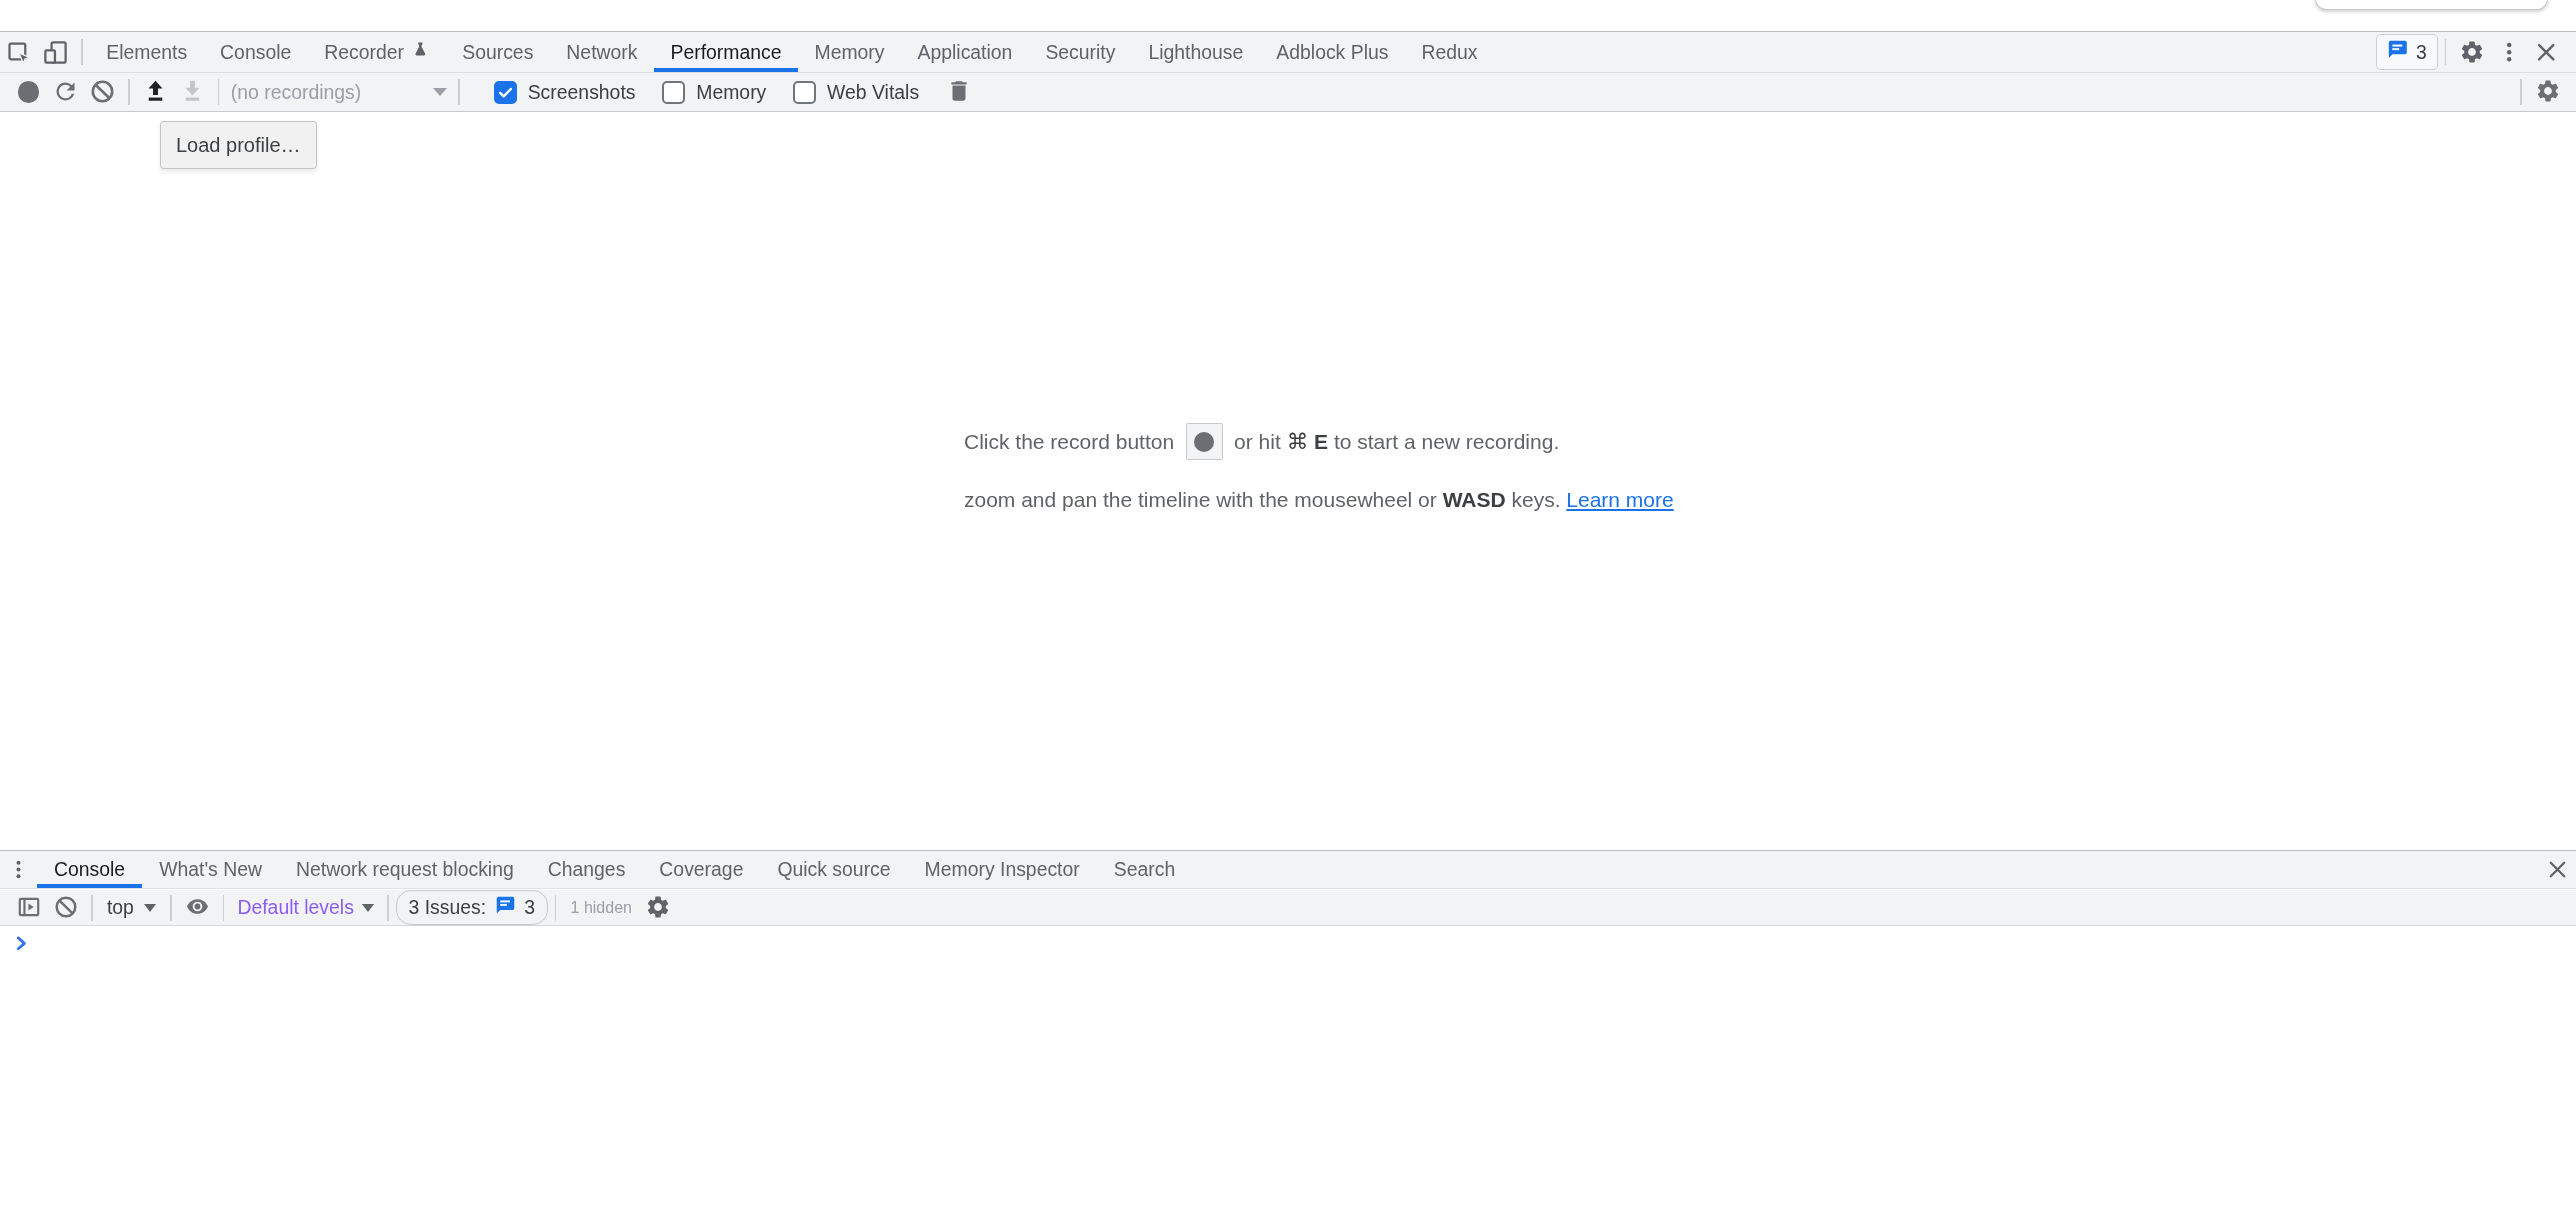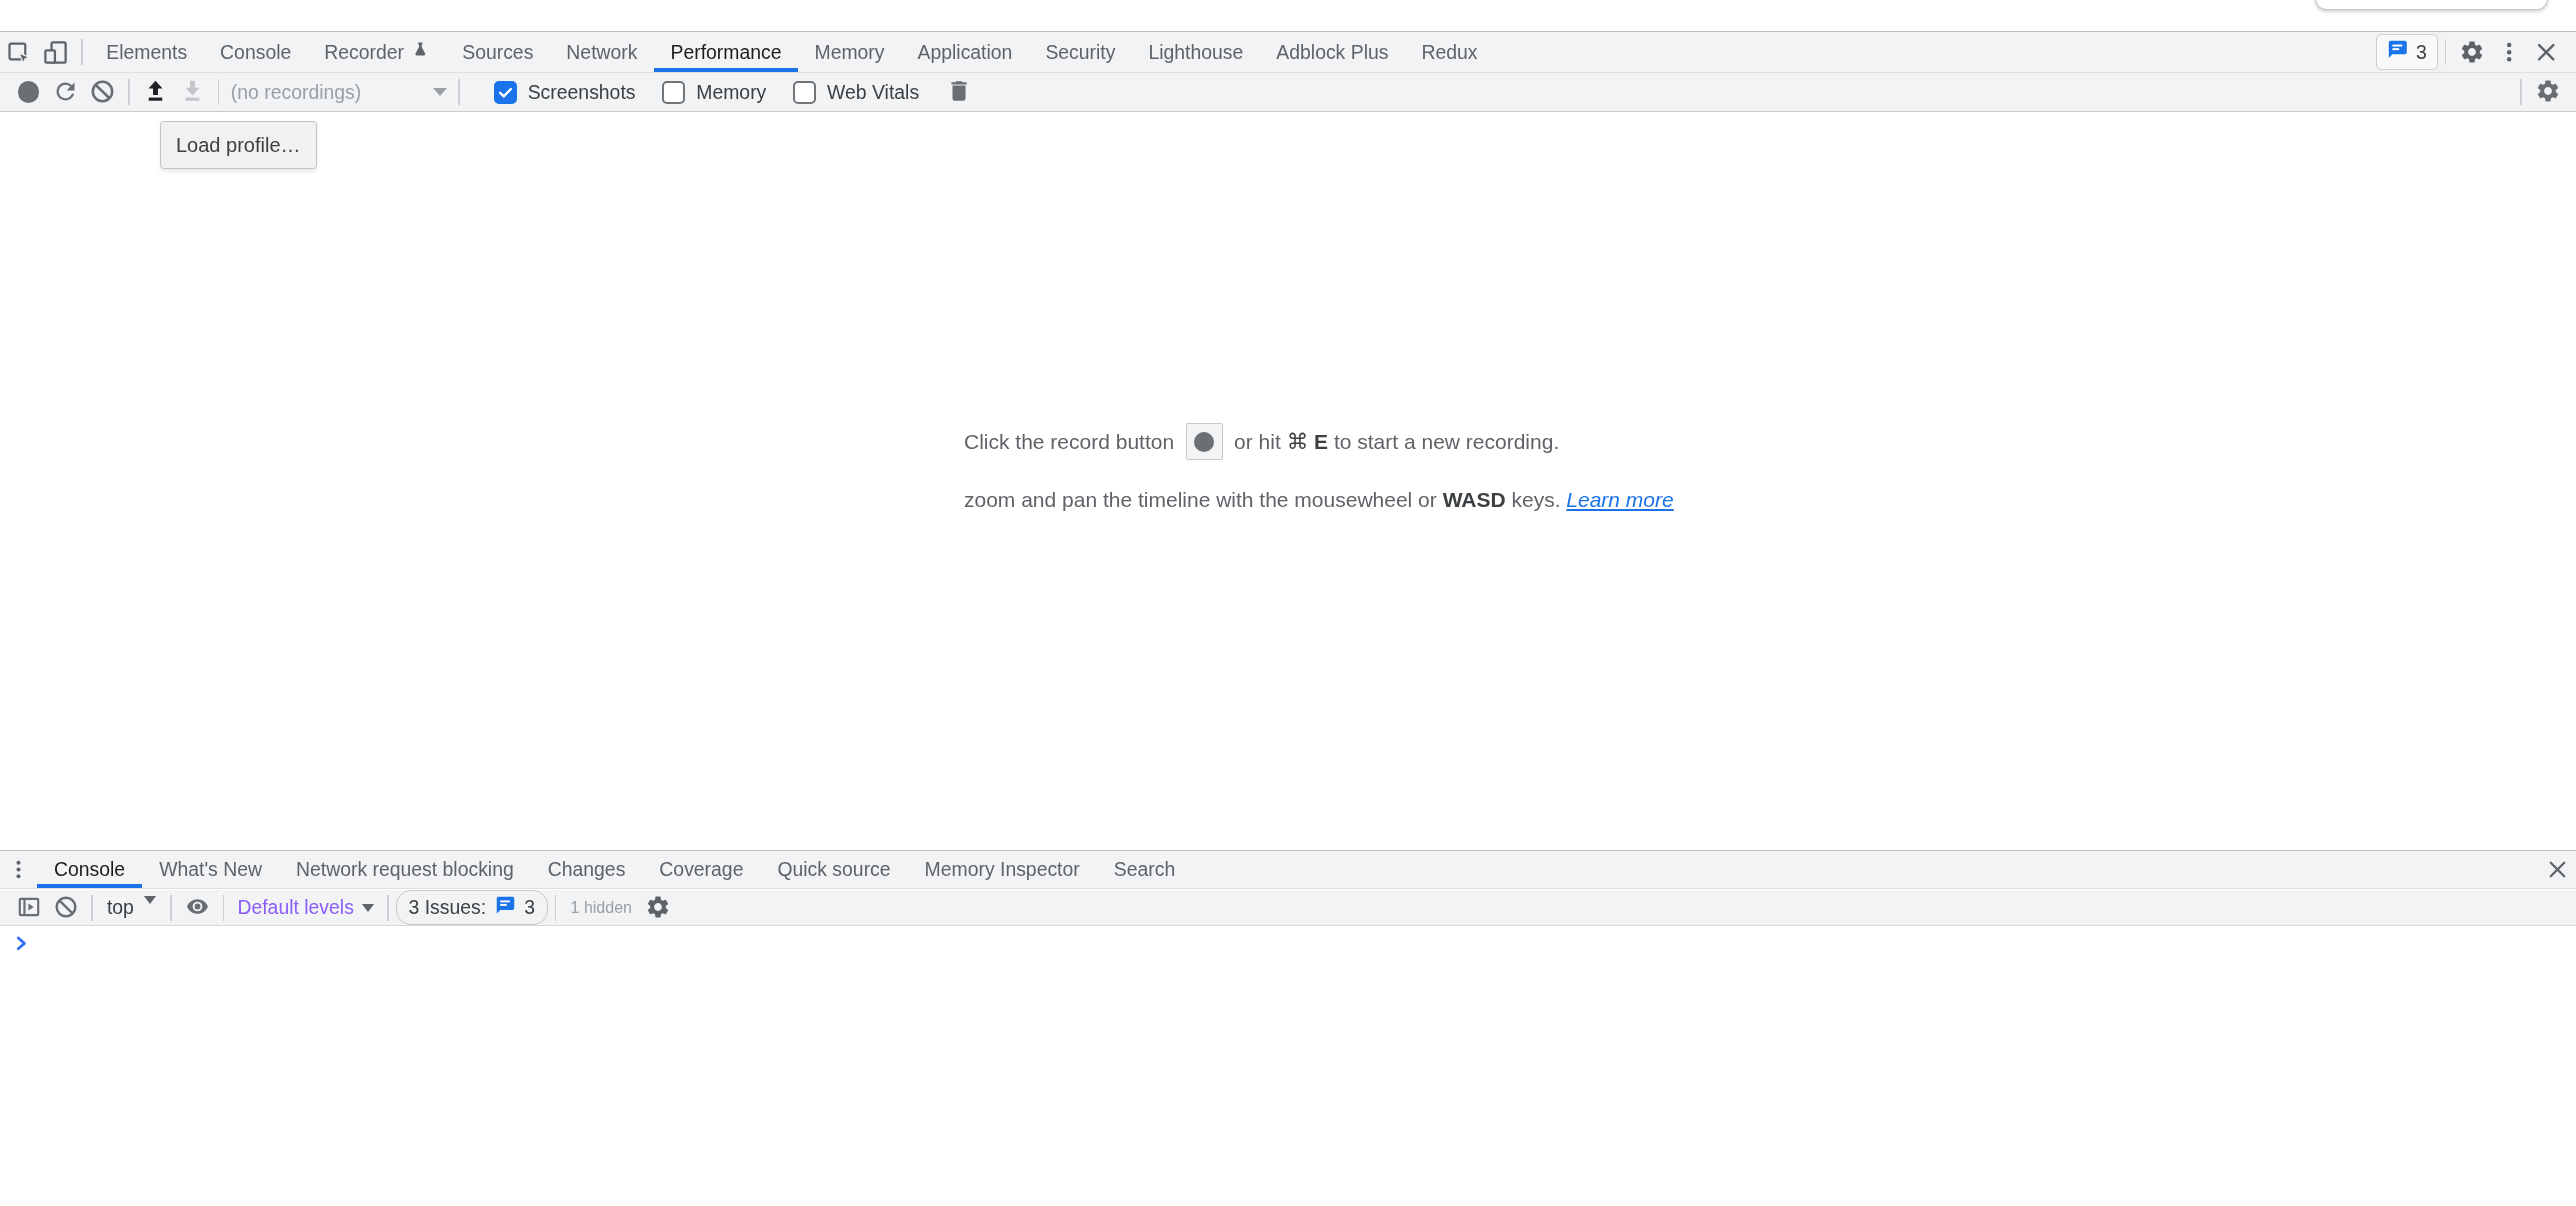--- a/index.html
+++ b/index.html
@@ -56,32 +56,32 @@
 
   
   .empty-state { position:absolute; left:964px; top:403px; font-size:21px; color:#5f6368; }
   .es-row { display:flex; align-items:center; gap:11.5px; margin-bottom:26.6px; white-space:nowrap;margin-top:20px; }
   .es-iconbox { width:37px; height:37px; background:#f1f3f4; border:1.4px solid #c6c8cb; border-radius:1.4px;
     display:flex; align-items:center; justify-content:center; flex:none; }
   .key-sym { color:#3c4043; font-size:21.6px; }
   .key-bold { color:#3c4043; font-weight:700; }
   .es-para { margin-top:16.5px; line-height:25px; }
   .es-para .bold { color:#3c4043; font-weight:700; }
-  .link { color:#1a73e8; text-decoration:underline; cursor:pointer;font-style:italic; }
+  .link { color:#1a73e8; text-decoration:underline; cursor:pointer; }
 
   
   .drawer-tabbar { position:absolute; left:0; right:0; top:850px; height:39px; background:#f1f3f4;
     border-top:1.4px solid #b9bcc0; border-bottom:1.4px solid #dddfe1; display:flex; align-items:stretch; }
   .drawer-tabbar .tab { padding:0 17px; }
   .kebab-btn { width:37px; }
   .drawer-close { margin-left:auto; }
 
   .console-toolbar { position:absolute; left:0; right:0; top:890px; height:36px; background:#f1f3f4;
     border-bottom:1.4px solid #d5d7da; display:flex; align-items:center; padding:0 10px; }
-  .ctx-select { display:flex; align-items:flex-start; gap:8.6px; font-size:19.4px; color:#3c4043; padding:0 7.2px; }
+  .ctx-select { display:flex; align-items:center; gap:8.6px; font-size:19.4px; color:#3c4043; padding:0 7.2px; }
   .ctx-select .caret { border-left-width:6.5px; border-right-width:6.5px; border-top-width:8px; margin-left:1.4px; }
   .filter-input { flex:1; height:29px; margin:0 11.5px; border:1.4px solid #d7dade; background:#fff;
     font-size:19.4px; color:#202124; padding:0 11.5px; font-family:inherit; outline:none; }
   .filter-input::placeholder { color:#80868b; }
   .levels { display:flex; align-items:center; gap:8.6px; font-size:19.4px; color:#8b5cf6; padding:0 5.8px; white-space:nowrap; }
   .issues-btn { display:flex; align-items:center; gap:8.6px; border:1.4px solid #c6c9cc; border-radius:15px;
     padding:3.6px 11.5px; font-size:19.4px; color:#3c4043; background:transparent; white-space:nowrap; }
   .hidden-count { color:#9aa0a6; font-size:16px; margin:0 7.2px; white-space:nowrap; }
 
   .console-prompt { position:absolute; left:11.5px; top:934px; color:#3672f5; }

